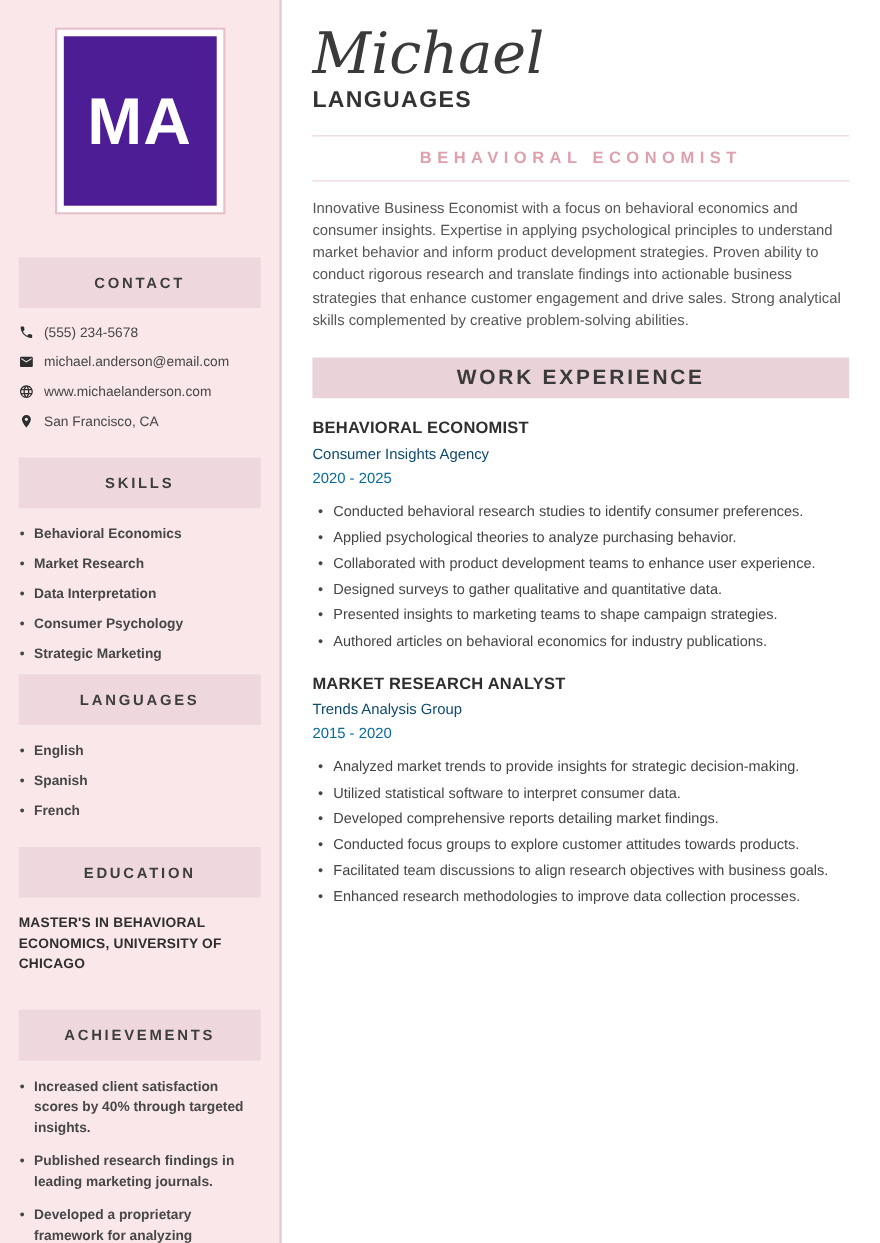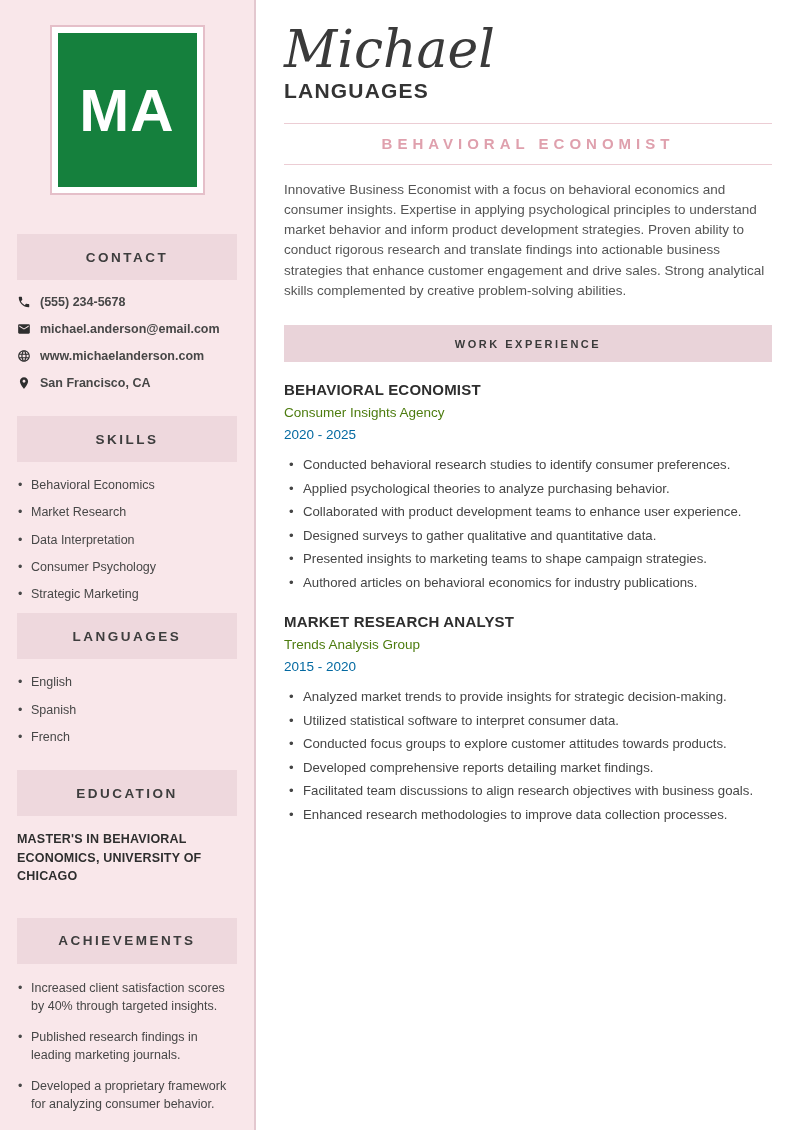--- a/index.html
+++ b/index.html
@@ -32,21 +32,21 @@
     margin: 25px auto 0 auto;
     background: #ffffff;
     border: 2px solid #e5bfc9;
     display: flex;
     align-items: center;
     justify-content: center;
   }
   .monogram-inner {
     width: 139px;
     height: 154px;
-    background: #15803d;
+    background: #4c1d95;
     color: #ffffff;
     display: flex;
     align-items: center;
     justify-content: center;
     font-size: 60px;
     font-weight: 700;
     letter-spacing: 1px;
   }
   .side-band {
     margin: 0 17px;
@@ -59,40 +59,41 @@
     font-weight: 700;
     letter-spacing: 2.5px;
     color: #3d3d3d;
   }
   .band-contact { margin-top: 39px; }
   .band-skills { margin-top: 26px; }
   .band-languages { margin-top: 8px; }
   .band-education { margin-top: 25px; }
   .band-achievements { margin-top: 32px; text-align: right; }
 
-  .contact-list { margin: 15px 0 0 17px; font-weight: bold; }
+  .contact-list { margin: 15px 0 0 17px; }
   .contact-row {
     display: flex;
     align-items: center;
     margin-bottom: 13px;
     font-size: 12.5px;
     color: #474747;
   }
   .contact-row .cicon {
     width: 14px;
     height: 14px;
     margin-right: 9px;
     flex: 0 0 14px;
     display: inline-flex;
   }
   .contact-row .cicon svg { width: 14px; height: 14px; fill: #2e2e2e; }
 
   ul.side-list {
     list-style: none;
     margin: 15px 16px 0 18px;
+    font-weight: bold;
   }
   ul.side-list li {
     position: relative;
     padding-left: 13px;
     font-size: 12.5px;
     color: #474747;
     margin-bottom: 11px;
     line-height: 1.3;
   }
   ul.side-list li::before {
@@ -150,36 +151,36 @@
     line-height: 20.3px;
     color: #555555;
   }
   .main-band {
     margin-top: 24px;
     height: 37px;
     background: #e9d3d9;
     display: flex;
     align-items: center;
     justify-content: center;
-    font-size: 11px;
+    font-size: 19px;
     font-weight: 700;
     letter-spacing: 2.5px;
     color: #3a3a3a;
   }
   .job { margin-top: 19px; }
   .job-role {
     font-size: 15px;
     font-weight: 700;
     color: #2e2e2e;
     letter-spacing: 0.2px;
   }
   .job-company {
     margin-top: 7px;
     font-size: 13.5px;
-    color: #4d7c0f;
+    color: #0c4a6e;
   }
   .job-dates {
     margin-top: 7px;
     font-size: 13.5px;
     color: #0369a1;
   }
   ul.job-list {
     list-style: none;
     margin-top: 11px;
   }
@@ -297,21 +298,21 @@
       </ul>
     </section>
 
     <section class="job">
       <div class="job-role">MARKET RESEARCH ANALYST</div>
       <div class="job-company">Trends Analysis Group</div>
       <div class="job-dates">2015 - 2020</div>
       <ul class="job-list">
         <li>Analyzed market trends to provide insights for strategic decision-making.</li>
         <li>Utilized statistical software to interpret consumer data.</li>
+        <li>Developed comprehensive reports detailing market findings.</li>
         <li>Conducted focus groups to explore customer attitudes towards products.</li>
-        <li>Developed comprehensive reports detailing market findings.</li>
         <li>Facilitated team discussions to align research objectives with business goals.</li>
         <li>Enhanced research methodologies to improve data collection processes.</li>
       </ul>
     </section>
 
   </main>
 </div>
 
 </body></html>

